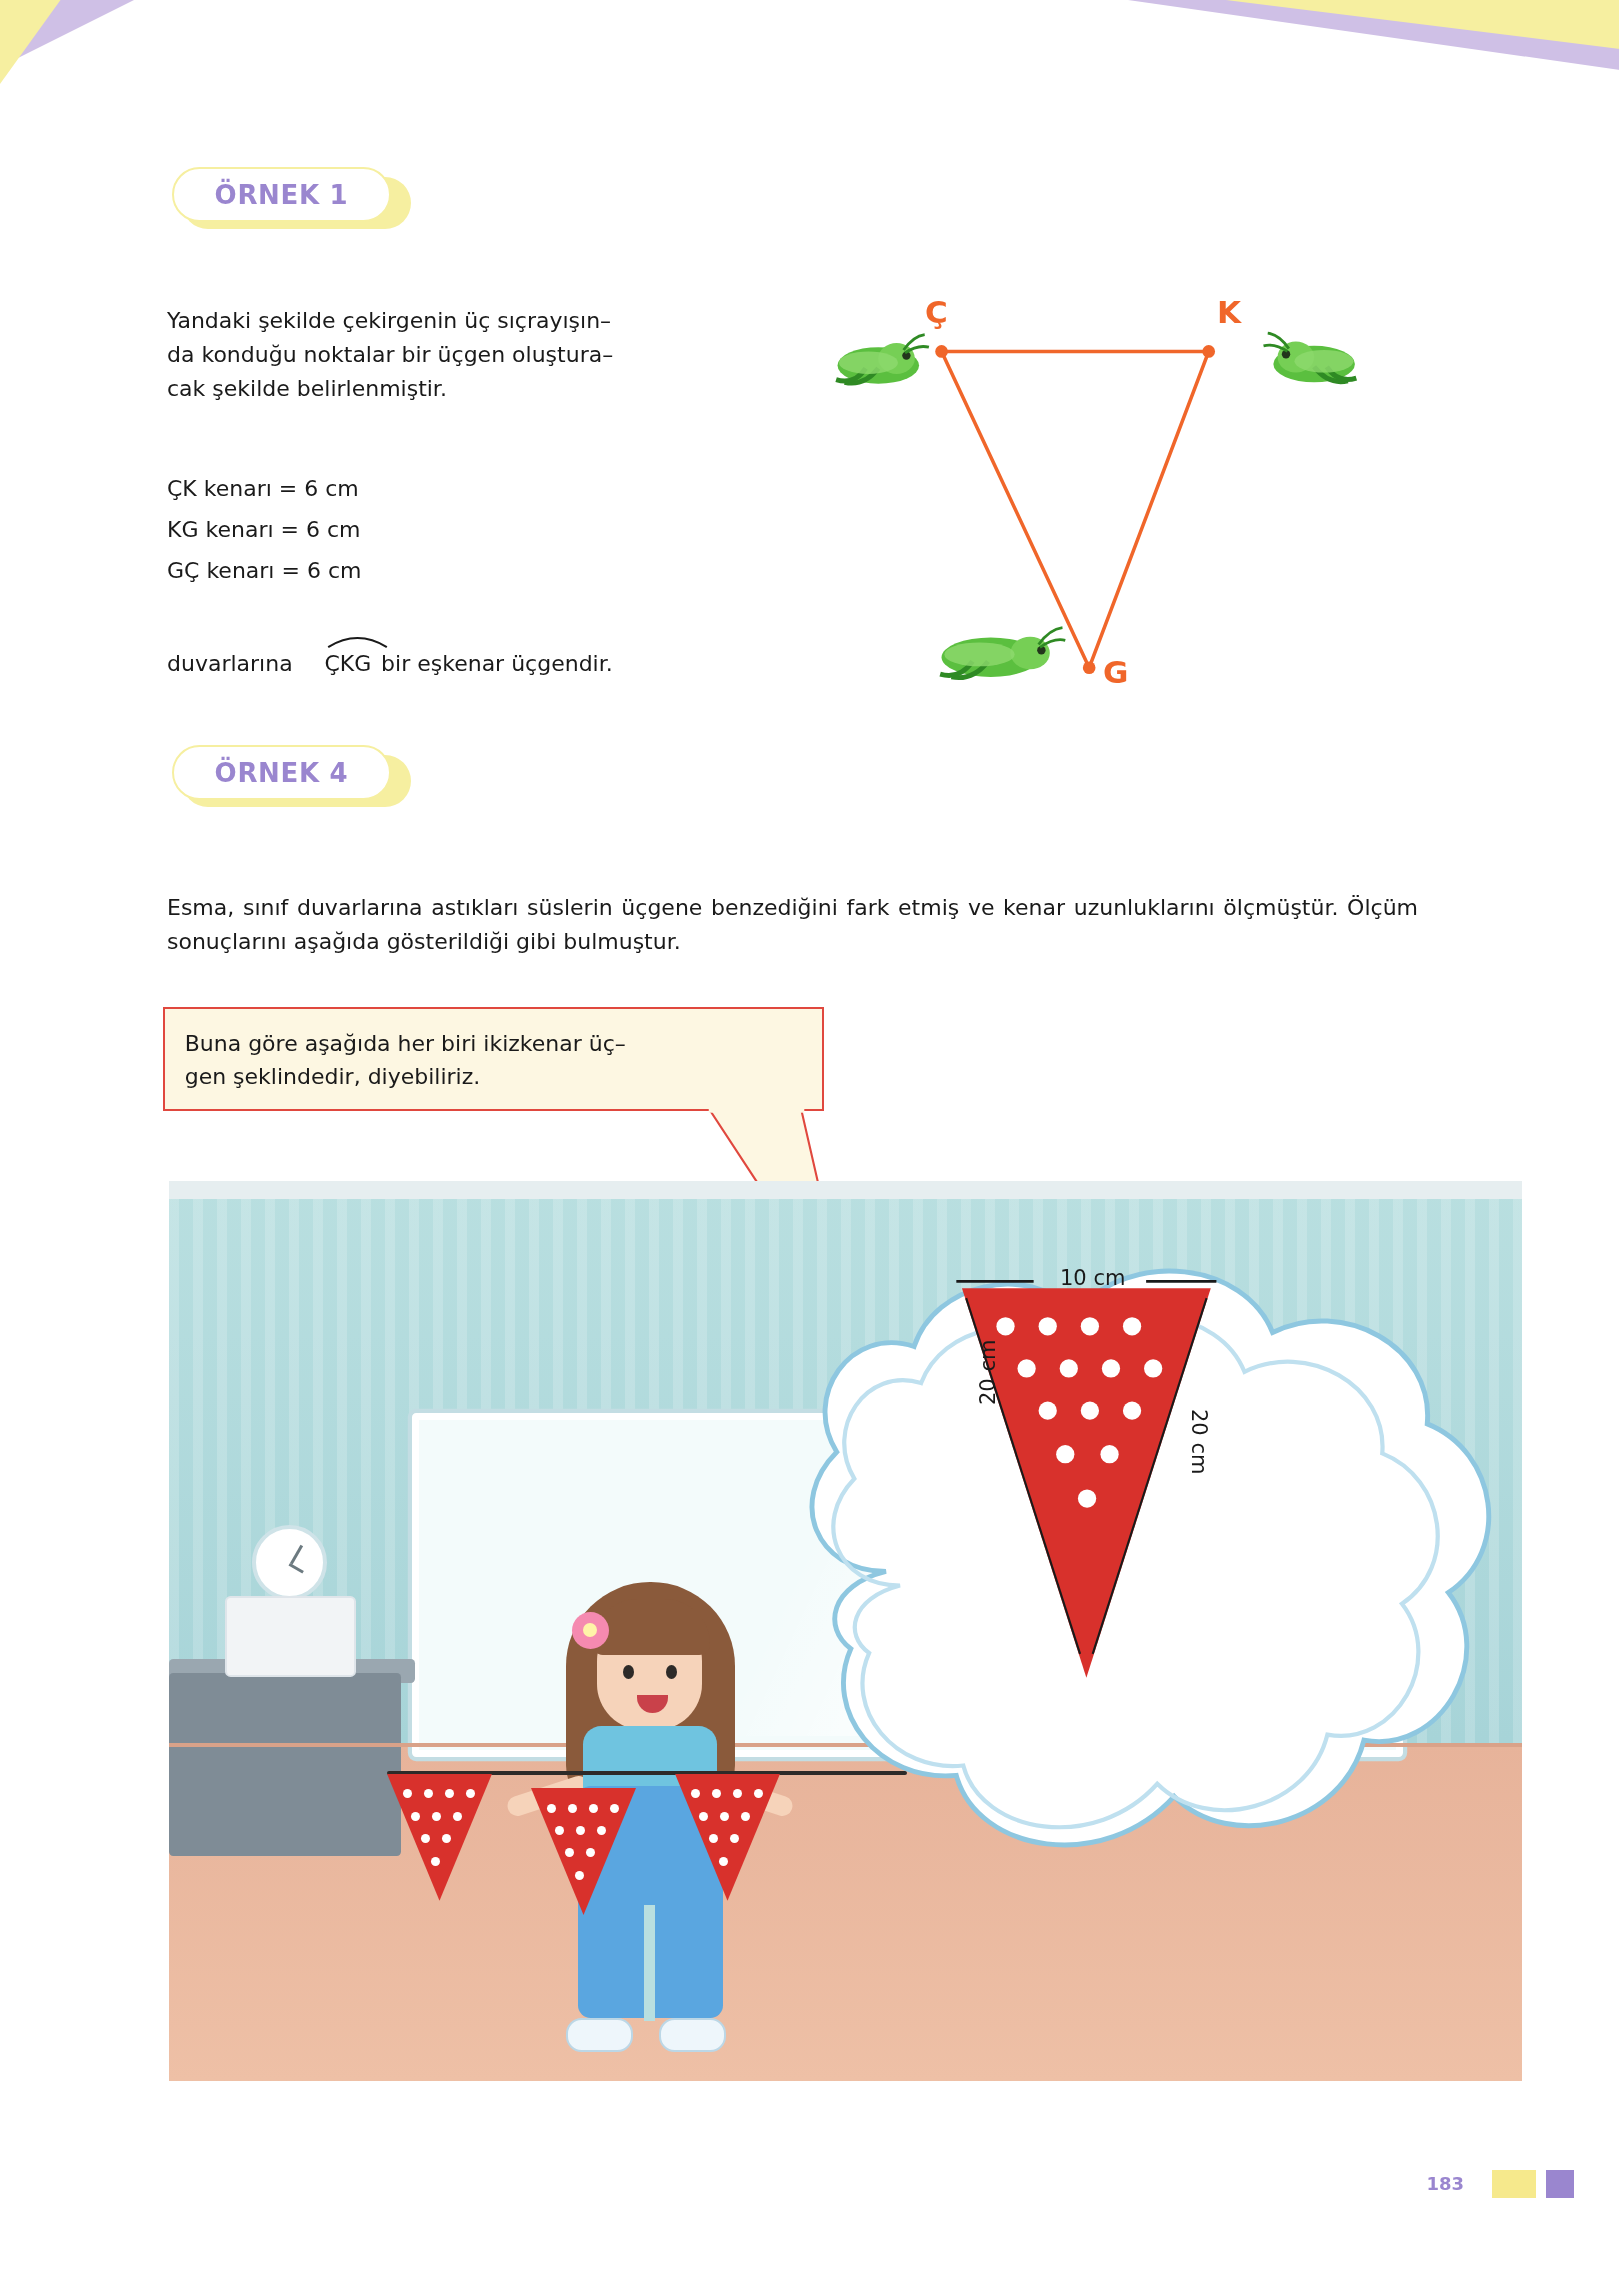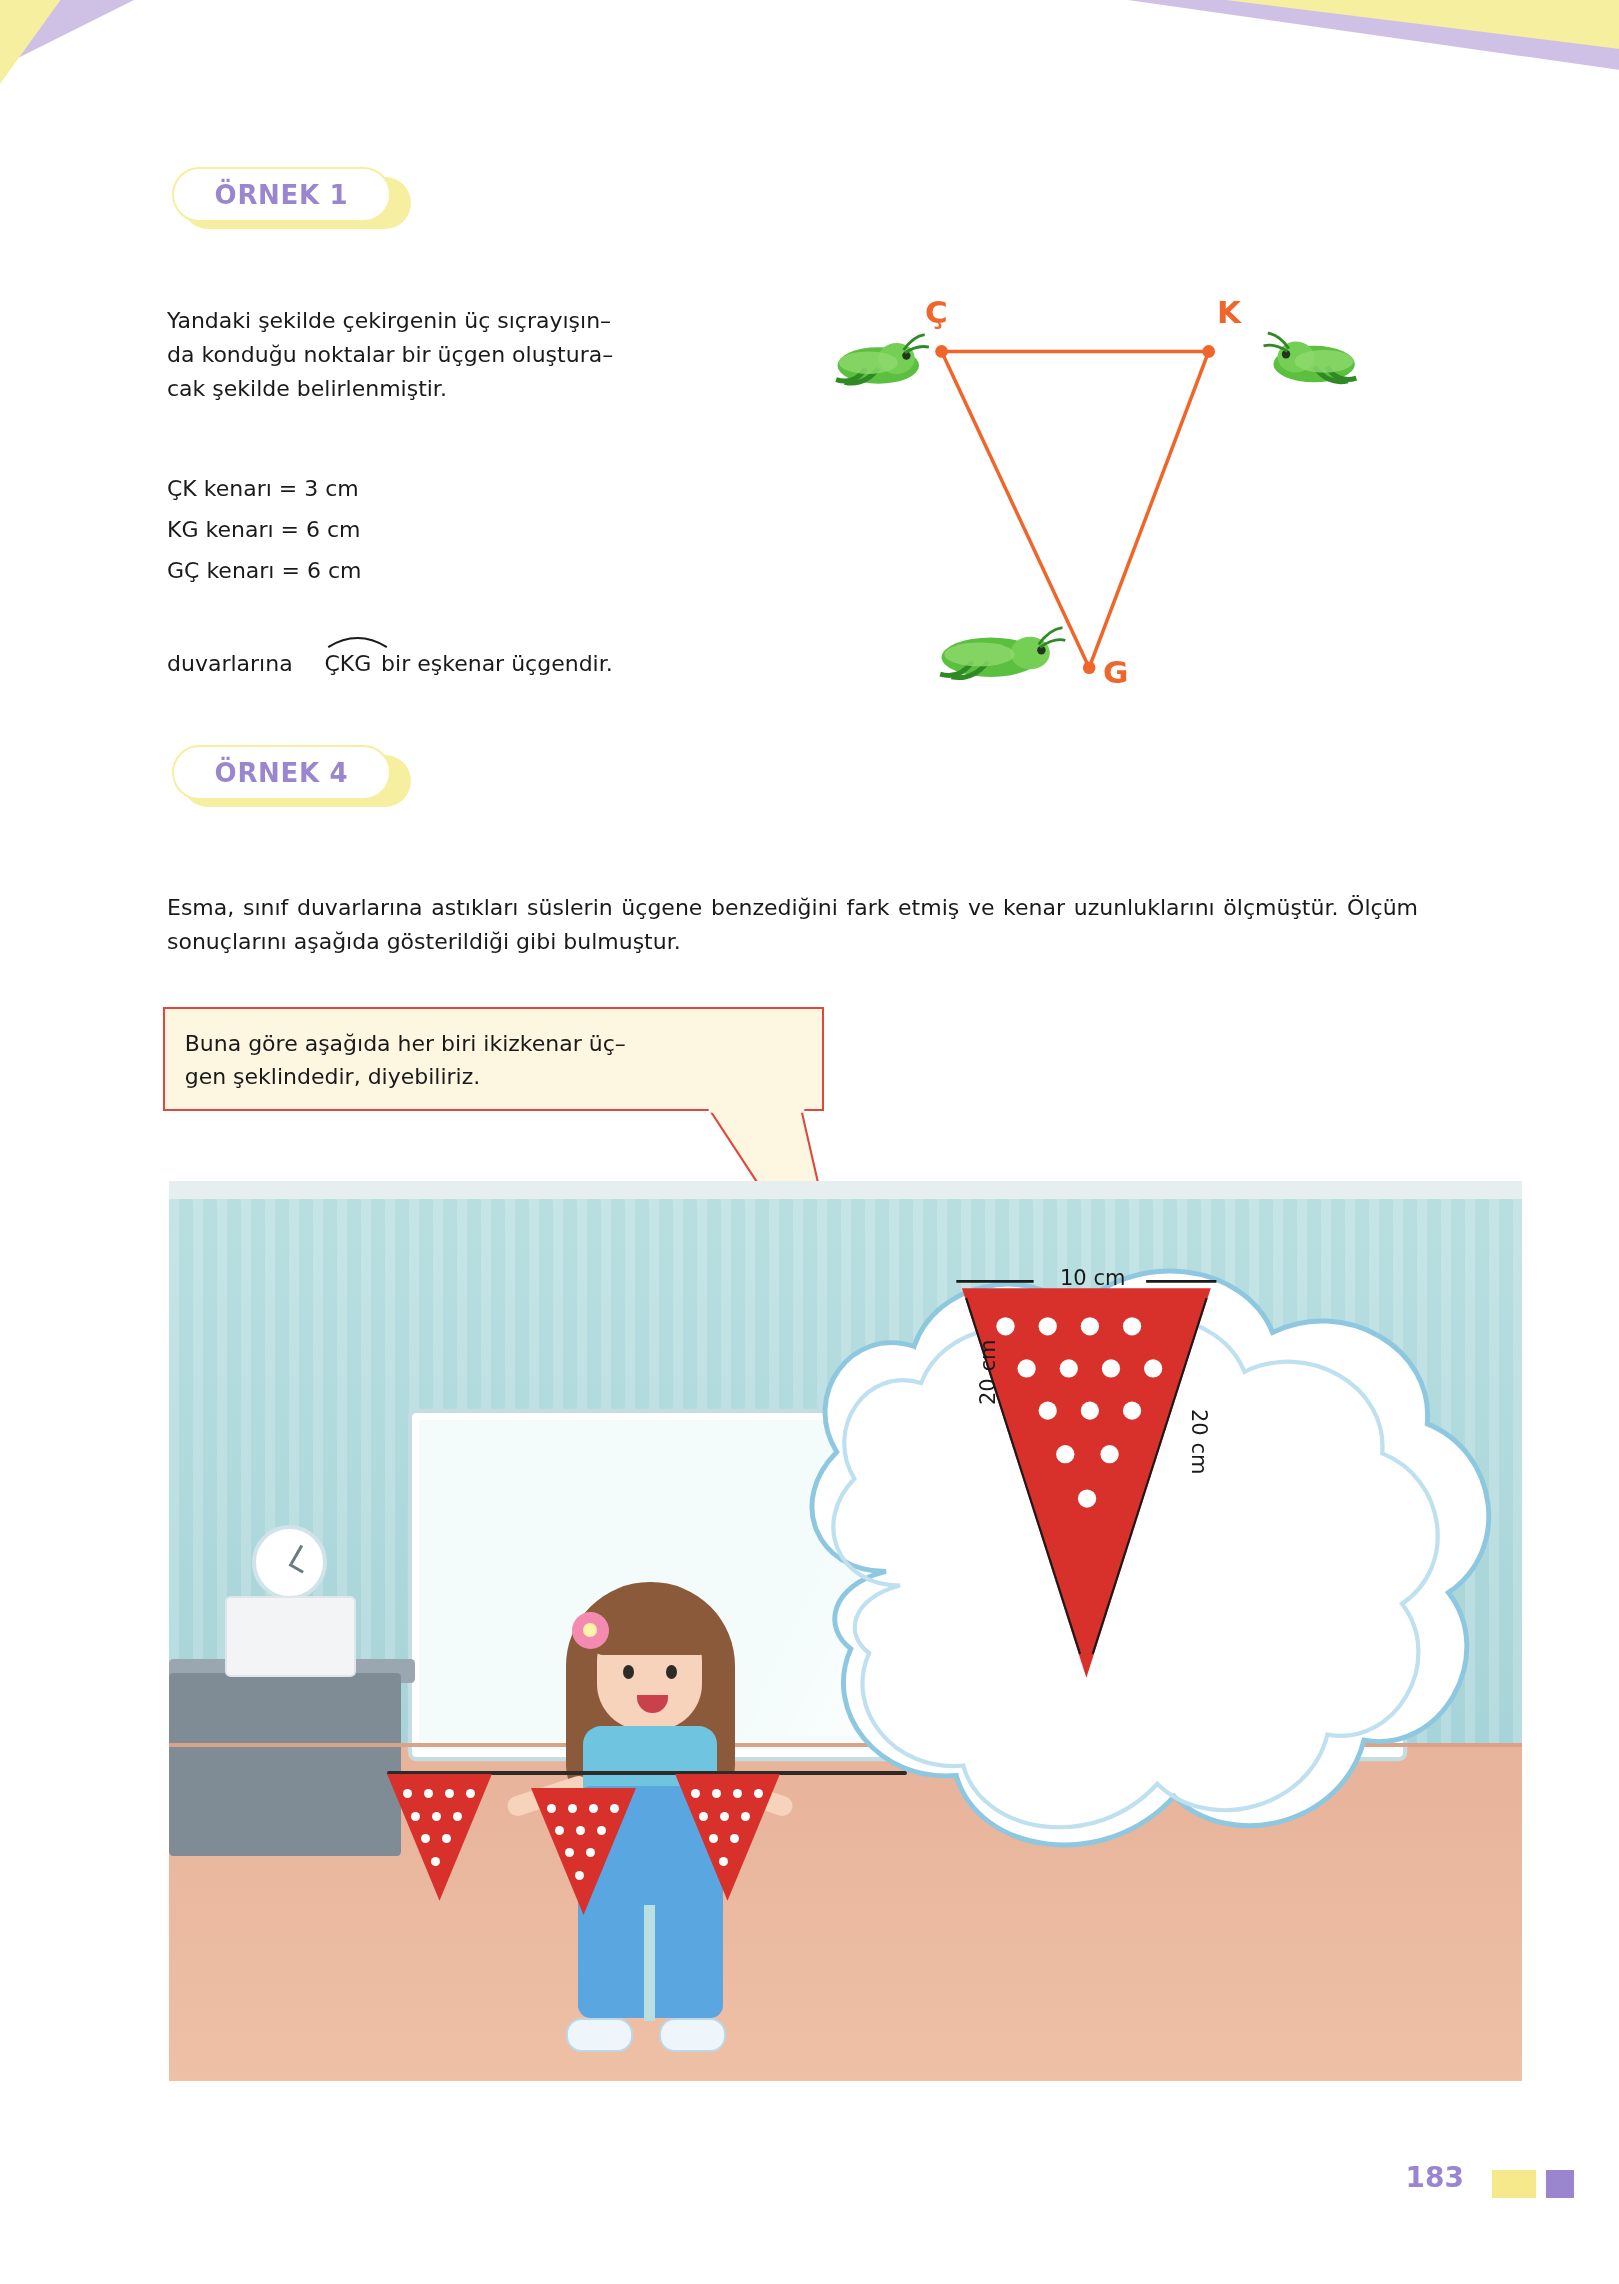--- a/index.html
+++ b/index.html
@@ -305,21 +305,21 @@
     font-family: "DejaVu Sans", sans-serif;
   }
   .cm-left  { transform: rotate(-90deg); transform-origin: left top; }
   .cm-right { transform: rotate(90deg);  transform-origin: left top; }
 
   
   .page-number {
     position: absolute;
     right: 156px; bottom: 90px;
     color: #9a86cf;
-    font-size: 28px;
+    font-size: 18px;
     font-weight: bold;
   }
   .footer-tick-yellow {
     position: absolute;
     right: 84px; bottom: 86px;
     width: 44px; height: 28px;
     background: #f6e98c;
   }
   .footer-tick-purple {
     position: absolute;
@@ -340,21 +340,21 @@
   <div class="chip-shadow"></div>
   <div class="chip-body">
     <span class="chip-label">ÖRNEK 1</span>
   </div>
 </div>
 
 <div class="body-text" style="left:167px; top:304px; width:619px; white-space:pre-line;">Yandaki şekilde çekirgenin üç sıçrayışın–
 da konduğu noktalar bir üçgen oluştura–
 cak şekilde belirlenmiştir.</div>
 
-<div class="body-text" style="left:167px; top:472px;">ÇK kenarı = 3 cm</div>
+<div class="body-text" style="left:167px; top:472px;">ÇK kenarı = 6 cm</div>
 <div class="body-text" style="left:167px; top:513px;">KG kenarı = 6 cm</div>
 <div class="body-text" style="left:167px; top:554px;">GÇ kenarı = 6 cm</div>
 
 <div style="position:absolute; left:167px; top:647px; display:flex; align-items:flex-end; gap:9.8px;">
   <span class="body-text" style="position:static;">duvarlarına</span>
   <span style="position:relative; display:inline-block;margin-left:22px;">
     <svg width="67" height="15.5" style="position:absolute; left:0; top:-14px;" viewBox="0 0 96 22">
       <path d="M6 20 Q48 -6 90 20" stroke="#1a1a1a" stroke-width="3" fill="none"></path>
     </svg>
     <span class="body-text" style="position:static;">ÇKG</span>

